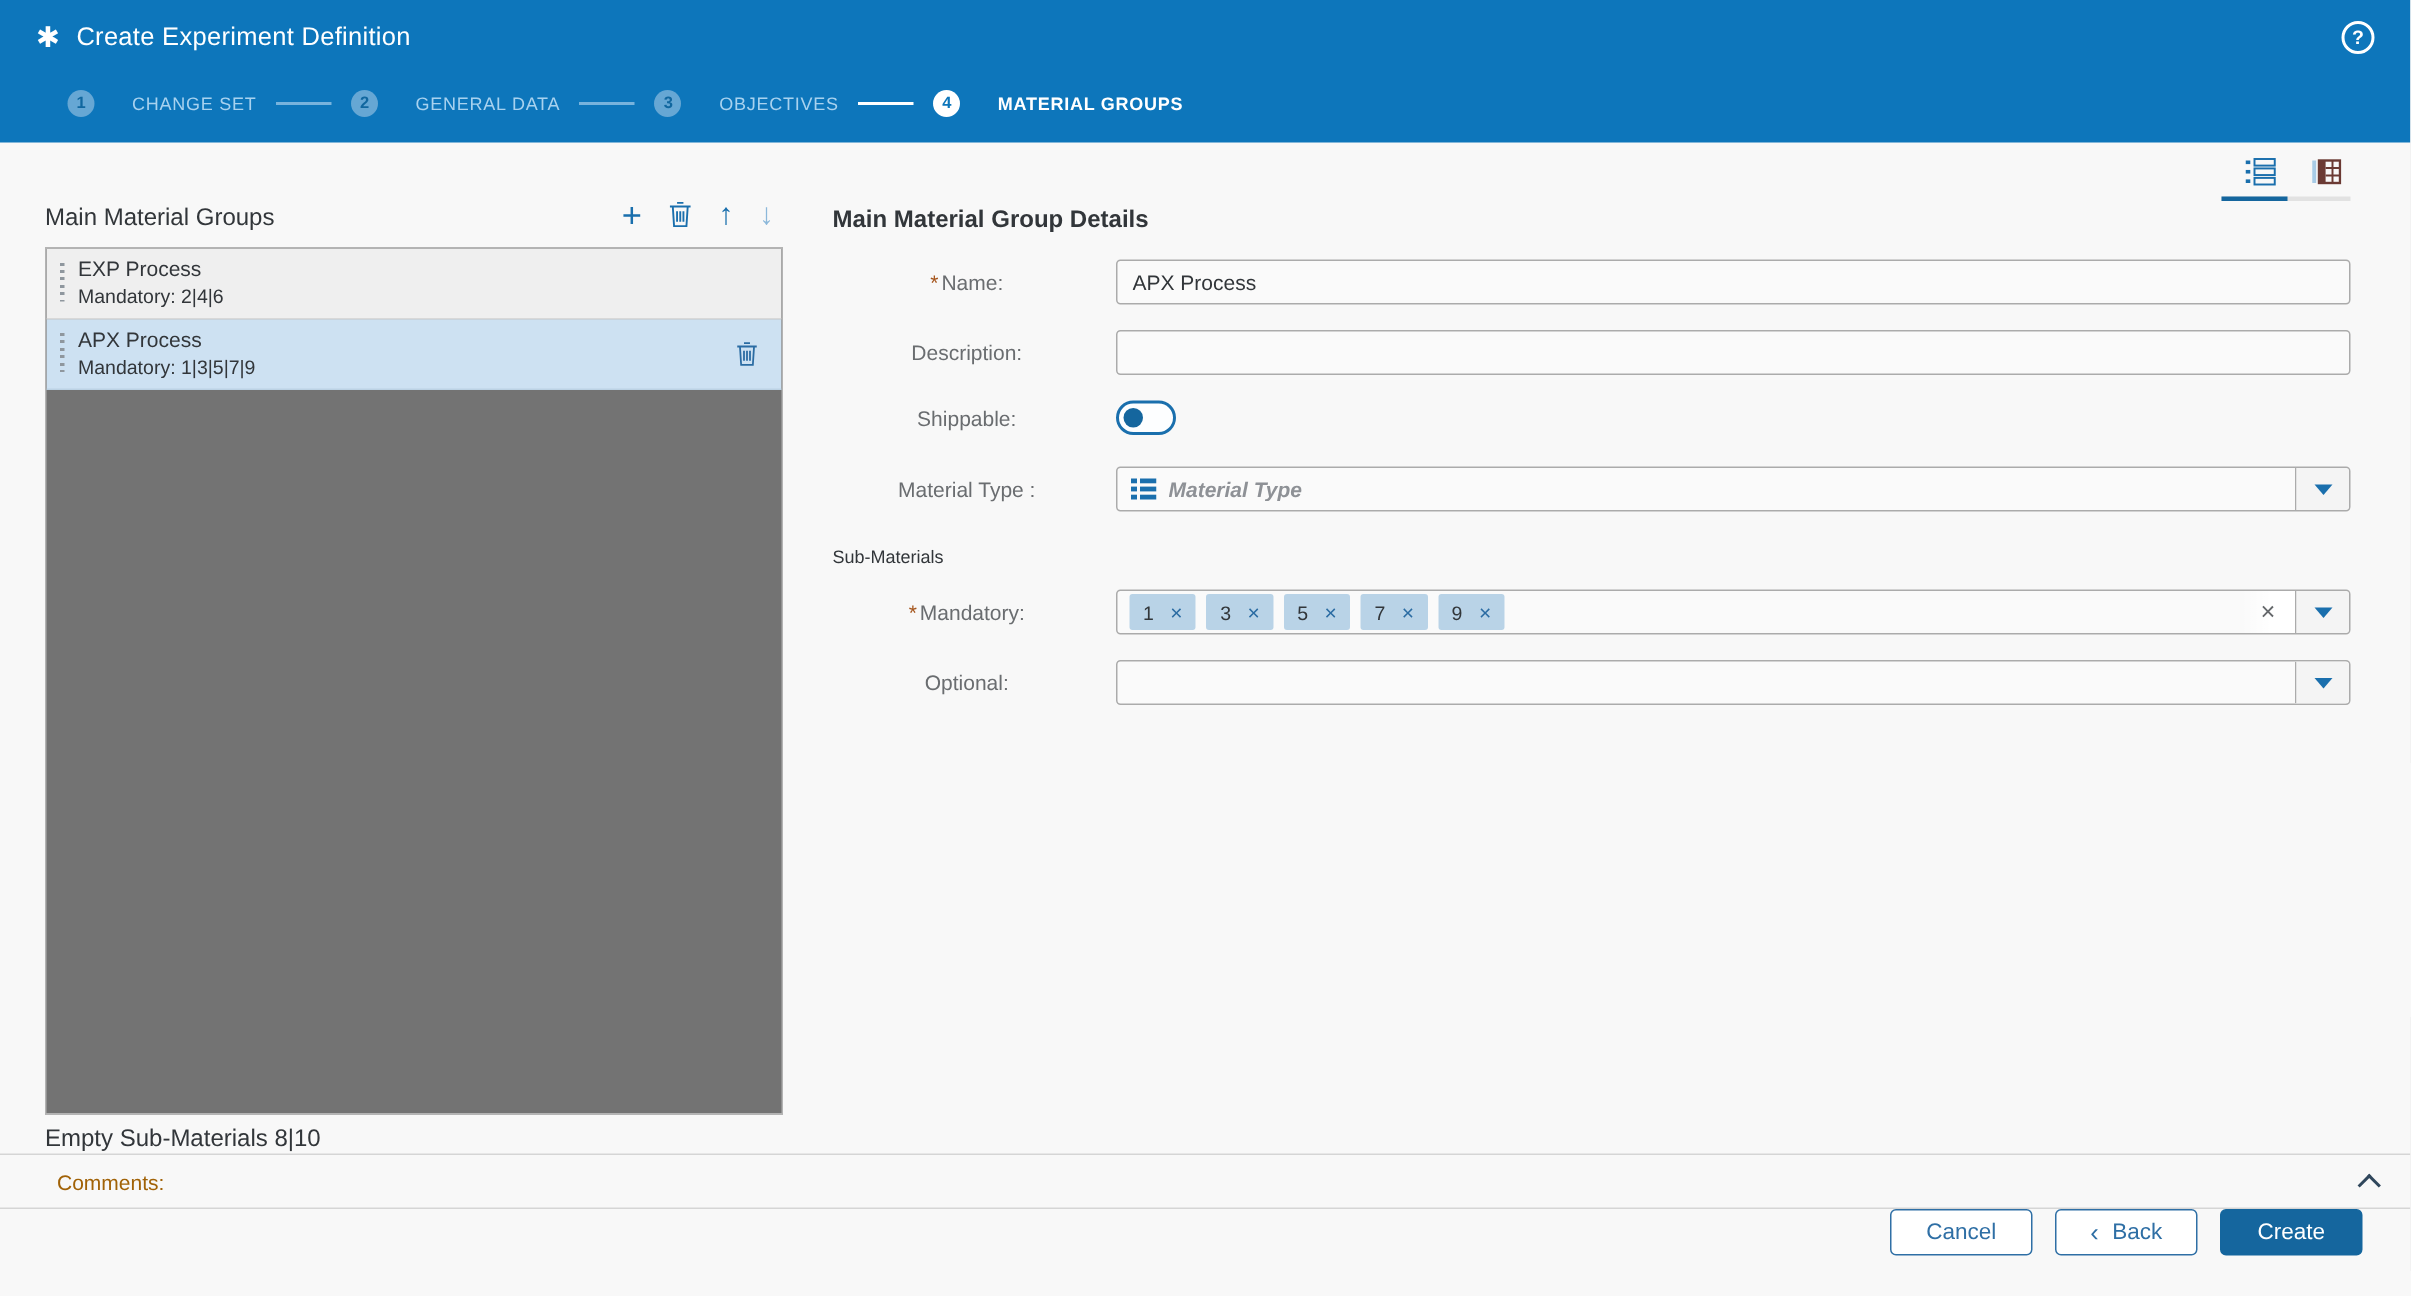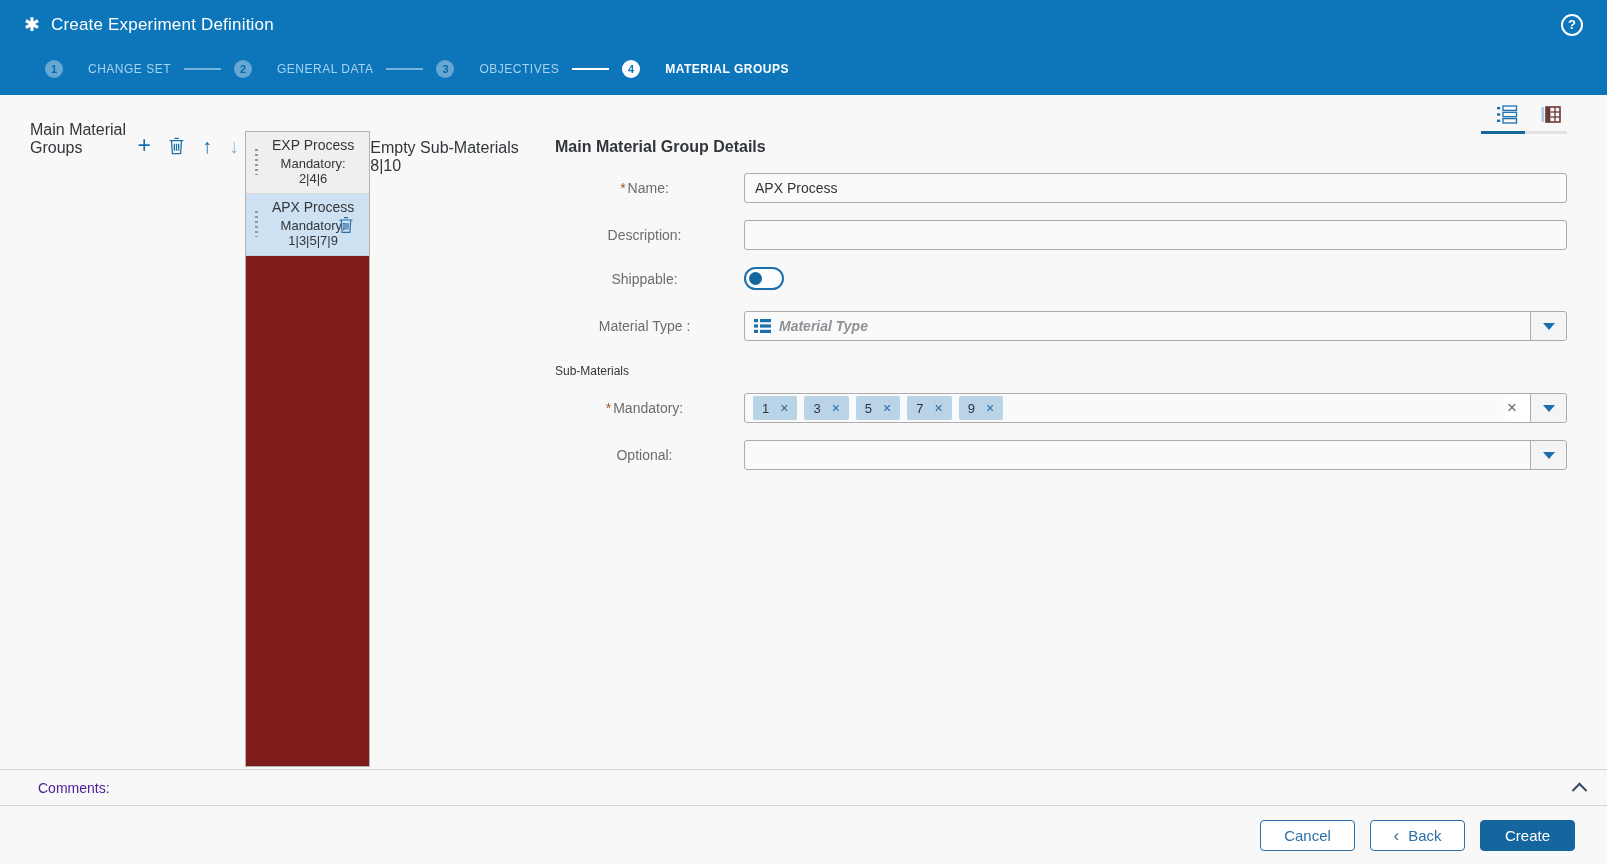--- a/index.html
+++ b/index.html
@@ -19,29 +19,29 @@
                  font-size:11px; font-weight:700; display:flex; align-items:center; justify-content:center; }
   .step-label { font-size:12px; color:#a8d2ef; letter-spacing:.5px;margin-left:16px; }
   .step.active .step-circle { background:#fff; color:#0d76bb; }
   .step.active .step-label { color:#fff; font-weight:700; }
   .connector { width:37px; height:2px; background:#77b3dd; margin:0 13px; }
   .connector.to-active { background:#fff; }
 
   
   .content { flex:1; display:flex; padding:0 32px 0 30px; overflow:hidden; }
 
-  .left-col { width:492px; flex:none; display:flex; flex-direction:row; padding-top:36px; }
+  .left-col { width:492px; flex:none; display:flex; flex-direction:column; padding-top:36px; }
   .left-head { display:flex; align-items:flex-end; margin-bottom:10px; height:26px; }
   .left-title { font-size:16px; color:#32363a; }
   .left-tools { margin-left:auto; display:flex; align-items:center; gap:17px; padding-right:6px; }
   .tool-btn { color:#1a6fad; font-size:20px; line-height:1; cursor:pointer; display:flex; align-items:center; }
   .tool-btn.plus { font-size:23px; font-weight:400; }
   .tool-btn.disabled { color:#8cb8da; cursor:default; }
 
-  .listbox { border:1px solid #b3b3b3; background:#7f1d1d; height:636px; overflow:hidden;text-align:center; }
+  .listbox { border:1px solid #b3b3b3; background:#737373; height:636px; overflow:hidden; }
   .list-item { position:relative; display:flex; align-items:center; background:#efefef;
                border-bottom:1px solid #d8d8d8; min-height:43px; padding:5px 10px 7px 6px; cursor:pointer; }
   .list-item.selected { background:#cde1f2; border-bottom:1px solid #bcd2e4; }
   .drag-handle { width:3px; height:26px; flex:none; margin:0 9px 0 3px;
                  background:repeating-linear-gradient(to bottom,#8f979e 0 2px, transparent 2px 5px); }
   .item-name { font-size:14px; color:#32363a; margin-bottom:3px; }
   .item-sub { font-size:13px; color:#32363a; }
   .row-trash { position:absolute; right:15px; top:50%; transform:translateY(-50%); cursor:pointer; display:flex; }
   .left-foot { margin-top:8px; font-size:16px; color:#32363a; }
 
@@ -77,24 +77,24 @@
   .tokens { flex:1; display:flex; align-items:center; gap:7px; padding-left:8px; height:100%; }
   .token { background:#b9d3e7; border-radius:2px; height:24px; display:flex; align-items:center;
            padding:0 9px; gap:11px; font-size:13px; color:#32363a; }
   .token-x { color:#2b6ca3; font-size:14px; cursor:pointer; }
   .clear-x { margin-left:auto; color:#65686b; font-size:17px; padding:0 13px; cursor:pointer; height:100%;
              display:flex; align-items:center; background:linear-gradient(to right, rgba(255,255,255,0), #fff 55%); }
 
   
   .comments-bar { flex:none; height:37px; border-top:1px solid #d5d5d5; border-bottom:1px solid #d5d5d5;
                   background:#f8f8f8; display:flex; align-items:center; padding:0 22px 0 38px; }
-  .comments-label { font-size:14px; color:#4c1d95; }
+  .comments-label { font-size:14px; color:#a16207; }
   .chev-up { margin-left:auto; width:11px; height:11px; border-left:2px solid #30475c; border-top:2px solid #30475c;
              transform:rotate(45deg) translate(2px,2px); cursor:pointer; }
-  .actions { flex:none; height:58px; display:flex; align-items:center; justify-content:flex-end;
+  .actions { flex:none; height:58px; display:flex; justify-content:flex-end;
              gap:15px; padding-right:32px; background:#f8f8f8; }
   .btn { height:31px; min-width:95px; border-radius:4px; font-size:15px; display:flex; align-items:center;
          justify-content:center; padding:0 17px; cursor:pointer; font-family:inherit; }
   .btn.outline { background:#fff; border:1px solid #2f6fa5; color:#2f6fa5; }
   .btn.primary { background:#15669e; border:1px solid #15669e; color:#fff; }
   .back-chev { margin-right:9px; font-size:17px; line-height:1; }
 </style>
 </head>
 <body>
 

